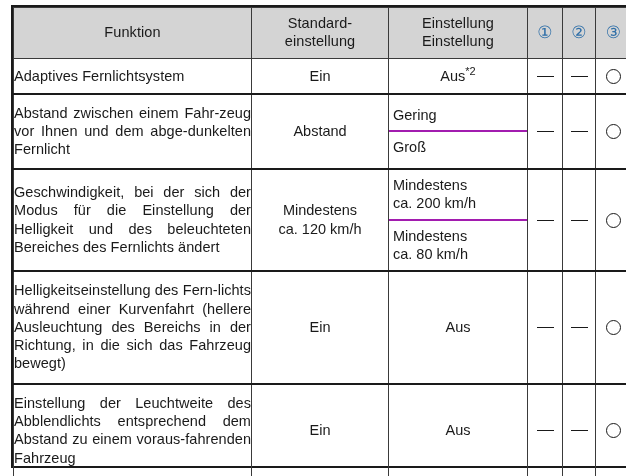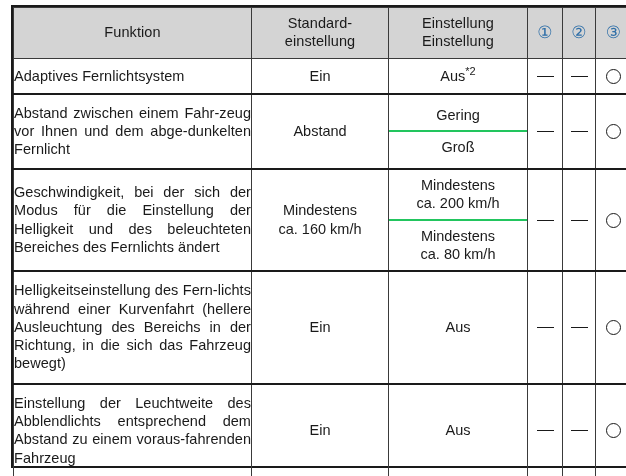--- a/index.html
+++ b/index.html
@@ -109,26 +109,25 @@
   }
 
   
   tr.data-row > td { border-top: 2px solid #1a1a1a; }
   tbody tr:first-child > td { border-top: none; }
 
   
   td.split { padding: 0; }
   .split-inner { display: block; }
   .split-inner > div {
-    text-align: center;
     padding: 6px 4px;
     line-height: 1.26;
     font-size: 14.5px;
   }
-  .split-inner > div + div { border-top: 2px solid #22c55e; }
+  .split-inner > div + div { border-top: 2px solid #a21caf; }
 
   .sup-ref {
     font-size: 11px;
     vertical-align: super;
     line-height: 0;
   }
 
   
   tr.r1 { height: 35px; }
   tr.r2 { height: 75px; }
@@ -195,21 +194,21 @@
         </td>
         <td class="mark"><span class="dash"></span></td>
         <td class="mark"><span class="dash"></span></td>
         <td class="mark"><span class="circle-o"></span></td>
       </tr>
 
       <tr class="data-row r3">
         <td class="desc">Geschwindigkeit, bei der sich der Modus für die Einstellung der Helligkeit und des beleuchteten Bereiches des Fernlichts ändert</td>
         <td class="center">
           <span>Mindestens</span><br>
-          <span>ca. 160 km/h</span>
+          <span>ca. 120 km/h</span>
         </td>
         <td class="split">
           <span class="split-inner">
             <div>
               <span>Mindestens</span><br>
               <span>ca. 200 km/h</span>
             </div>
             <div>
               <span>Mindestens</span><br>
               <span>ca. 80 km/h</span>

